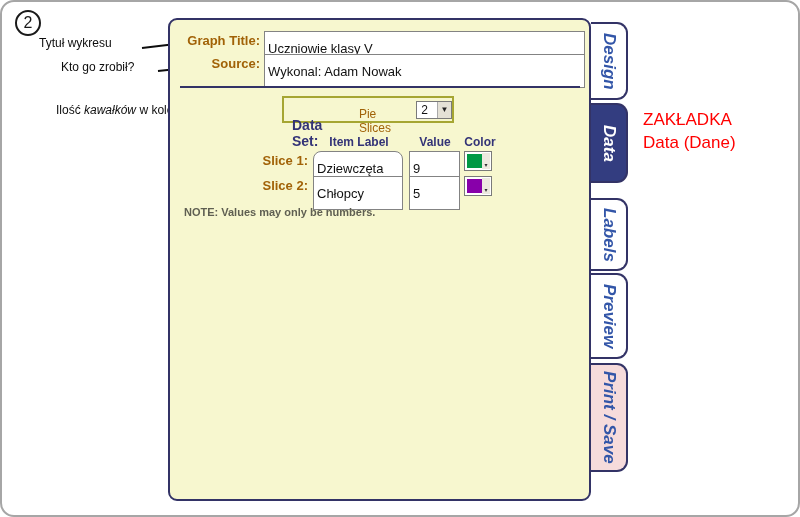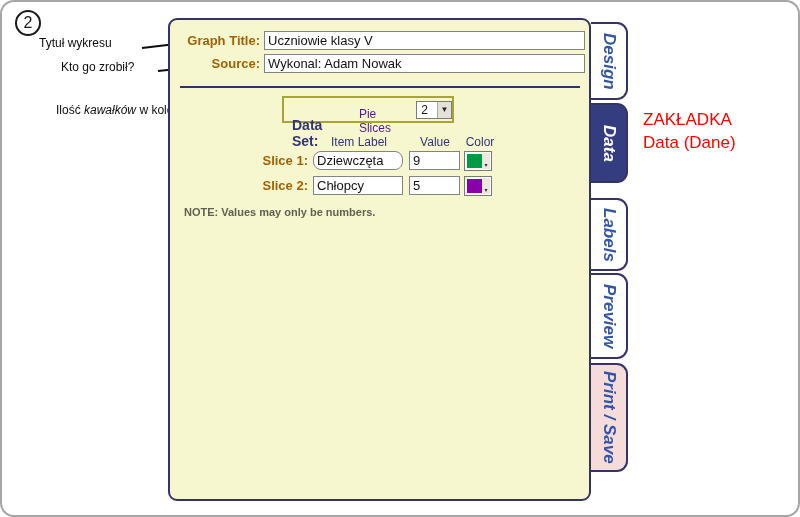--- a/index.html
+++ b/index.html
@@ -22,37 +22,37 @@
   }
   .arrows{position:absolute;left:0;top:0;width:800px;height:517px;pointer-events:none;}
   
   .panel{
     position:absolute;left:166px;top:16px;width:423px;height:483px;box-sizing:border-box;
     background:#F7F7CF;border:2px solid #333366;border-radius:9px;z-index:1;
   }
   .flabel{position:absolute;font-size:13px;font-weight:bold;color:#a16207;text-align:right;white-space:nowrap;}
   .tinput{
     position:absolute;box-sizing:border-box;height:19px;border:1px solid #838383;background:#fff;
-    font-family:"Liberation Sans",sans-serif;font-size:13px;color:#111;padding:8px 3px;border-radius:0;
+    font-family:"Liberation Sans",sans-serif;font-size:13px;color:#111;padding:16px 3px;border-radius:0;
   }
   .divider{position:absolute;left:10px;top:66px;width:400px;height:2px;background:#333366;}
   .dataset-box{
     position:absolute;left:112px;top:76px;width:172px;height:27px;box-sizing:border-box;
     border:2px solid #A6A632;display:flex;align-items:center;padding-left:8px;
   }
   .dataset-box .ds-label{font-size:14px;font-weight:bold;color:#333377;margin-right:10px;margin-top:46px;}
-  .dataset-box .ps-label{font-size:12px;color:#4c1d95;margin-right:8px;margin-top:22px;}
+  .dataset-box .ps-label{font-size:12px;color:#a16207;margin-right:8px;margin-top:22px;}
   .mini-select{
     box-sizing:border-box;width:38px;height:18px;background:#fff;border:1px solid #7a7a7a;
     display:flex;align-items:center;cursor:default;
   }
   .mini-select .val{flex:1;font-size:12px;padding-left:4px;color:#111;}
   .mini-select .chev{width:13px;height:100%;background:#E4E1D6;display:flex;align-items:center;justify-content:center;
     font-size:8px;color:#222;border-left:1px solid #a9a9a9;}
-  .col-head{position:absolute;font-size:12px;font-weight:normal;color:#333377;text-align:center;}
+  .col-head{position:absolute;font-size:12px;font-weight:bold;color:#333377;text-align:center;}
   .color-select{
     position:absolute;box-sizing:border-box;width:28px;height:20px;background:#fff;border:1px solid #7a7a7a;cursor:default;
   }
   .color-select .swatch{position:absolute;left:2px;top:2px;width:15px;height:14px;}
   .color-select .strip{position:absolute;right:1px;top:1px;bottom:1px;width:8px;background:#ECE9DF;
     display:flex;align-items:flex-end;justify-content:center;}
   .color-select .strip .tri{font-size:6px;line-height:7px;color:#333;}
   .note{position:absolute;left:14px;top:186px;font-size:11px;font-weight:bold;color:#5F5F52;}
   
   .tab{

